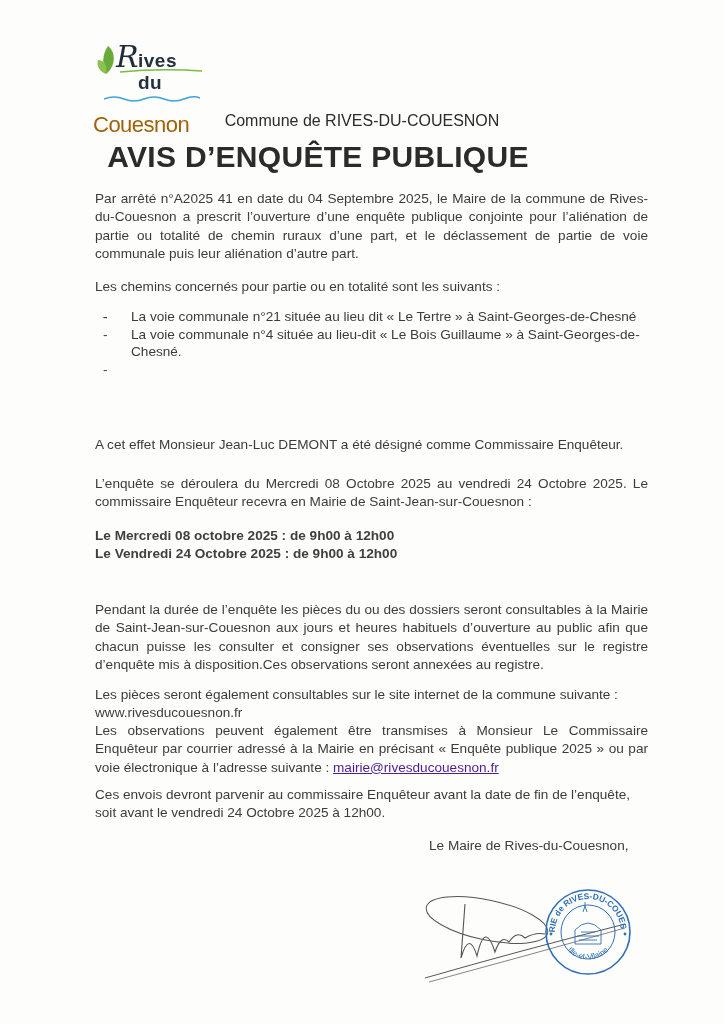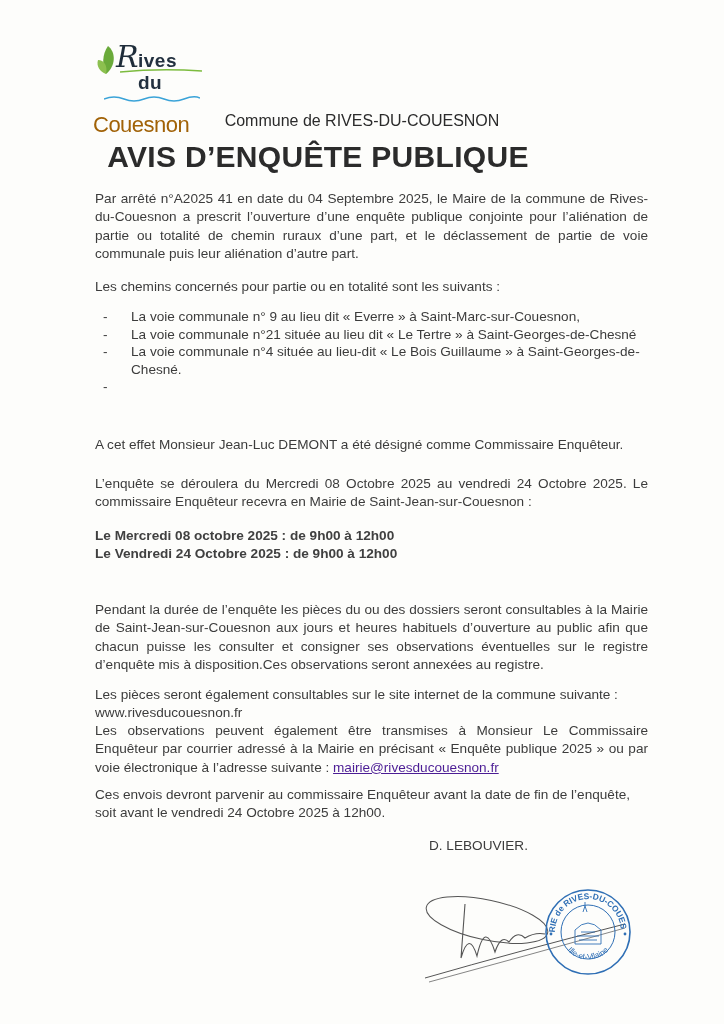--- a/index.html
+++ b/index.html
@@ -49,21 +49,21 @@
   </svg>
 </div>
 
 <div class="subtitle">Commune de RIVES-DU-COUESNON</div>
 <div class="title">AVIS D’ENQUÊTE PUBLIQUE</div>
 
 <div class="p just" style="top:190px;">Par arrêté n°A2025 41 en date du 04 Septembre 2025, le Maire de la commune de Rives-du-Couesnon a prescrit l’ouverture d’une enquête publique conjointe pour l’aliénation de partie ou totalité de chemin ruraux d’une part, et le déclassement de partie de voie communale puis leur aliénation d’autre part.</div>
 <div class="p" style="top:278px;">Les chemins concernés pour partie ou en totalité sont les suivants :</div>
 
 <ul class="list">
-  <li><span class="dash">-</span><span>La voie communale n° 9 au lieu dit « Everre » à Saint-Marc-sur-Couesnon,</span></li>
+  <li><span class="dash">-</span></li>
   <li><span class="dash">-</span><span>La voie communale n°21 située au lieu dit « Le Tertre » à Saint-Georges-de-Chesné</span></li>
   <li><span class="dash">-</span><span>La voie communale n°4  située au lieu-dit « Le Bois Guillaume » à Saint-Georges-de-Chesné.</span></li>
   <li><span class="dash">-</span></li>
 </ul>
 
 <div class="p" style="top:436px;">A cet effet Monsieur Jean-Luc DEMONT a été désigné comme Commissaire Enquêteur.</div>
 <div class="p just" style="top:475px;">L’enquête se déroulera du Mercredi 08 Octobre 2025 au vendredi 24 Octobre 2025. Le commissaire Enquêteur recevra en Mairie de Saint-Jean-sur-Couesnon :</div>
 
 <div class="p bold" style="top:527px;">Le  Mercredi 08 octobre 2025 : de 9h00 à 12h00</div>
 <div class="p bold" style="top:545px;">Le  Vendredi 24 Octobre 2025 : de 9h00 à 12h00</div>
@@ -72,21 +72,21 @@
 
 <div class="p just" style="top:686px;">Les pièces seront également consultables sur le site internet de la commune suivante :</div>
 <div class="p" style="top:704px;">www.rivesducouesnon.fr</div>
 <div class="p just" style="top:722px;">
   <span>Les observations peuvent également être transmises à Monsieur Le Commissaire Enquêteur par courrier adressé à la Mairie en précisant « Enquête publique 2025 » ou par voie électronique à l’adresse suivante : </span><a class="mail">mairie@rivesducouesnon.fr</a>
 </div>
 
 <div class="p" style="top:786px;">Ces envois devront parvenir au commissaire Enquêteur avant la date de fin de l’enquête, soit avant le vendredi 24 Octobre 2025 à 12h00.</div>
 
 <div class="sign">
-  <div>D. LEBOUVIER.</div>
+  <div>Le Maire de Rives-du-Couesnon,</div>
 </div>
 
 <svg class="signature" width="210" height="100" viewBox="0 0 210 100">
   <ellipse cx="62" cy="30" rx="62" ry="20" transform="rotate(12 62 30)" fill="none" stroke="#555" stroke-width="1"></ellipse>
   <path d="M40 14 L36 68 M36 68 Q44 40 52 66 Q60 30 70 62 Q76 44 84 52 Q92 40 100 48 Q110 42 120 44" fill="none" stroke="#555" stroke-width="1.1"></path>
   <path d="M0 88 Q90 62 200 34" fill="none" stroke="#555" stroke-width="1"></path>
   <path d="M4 92 Q100 66 200 38" fill="none" stroke="#666" stroke-width="0.8"></path>
 </svg>
 
 <svg class="stamp" width="90" height="92" viewBox="0 0 90 92">

